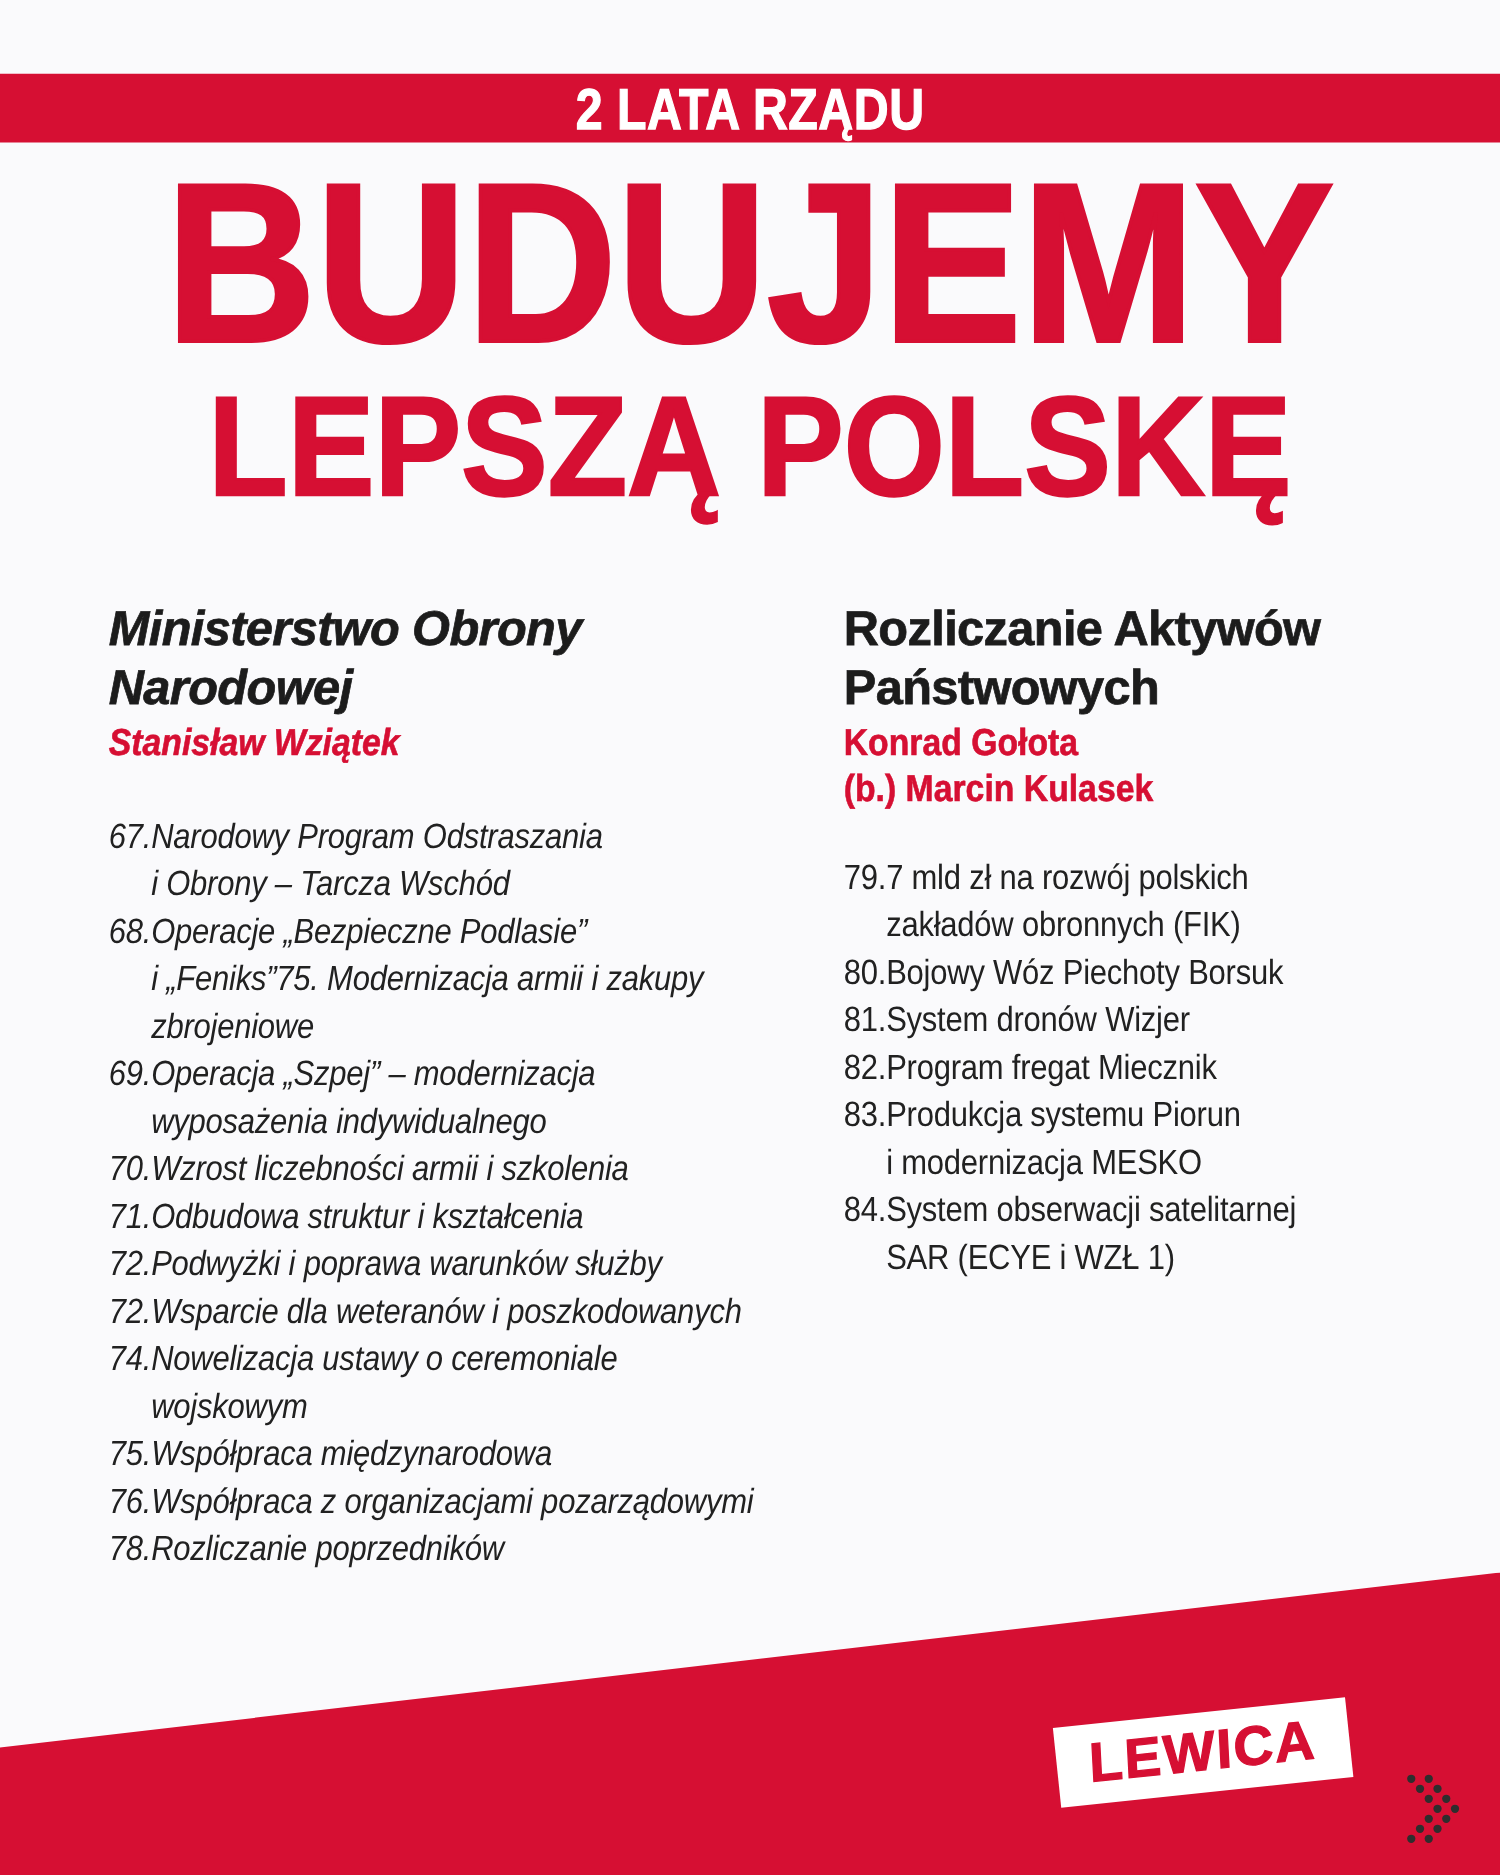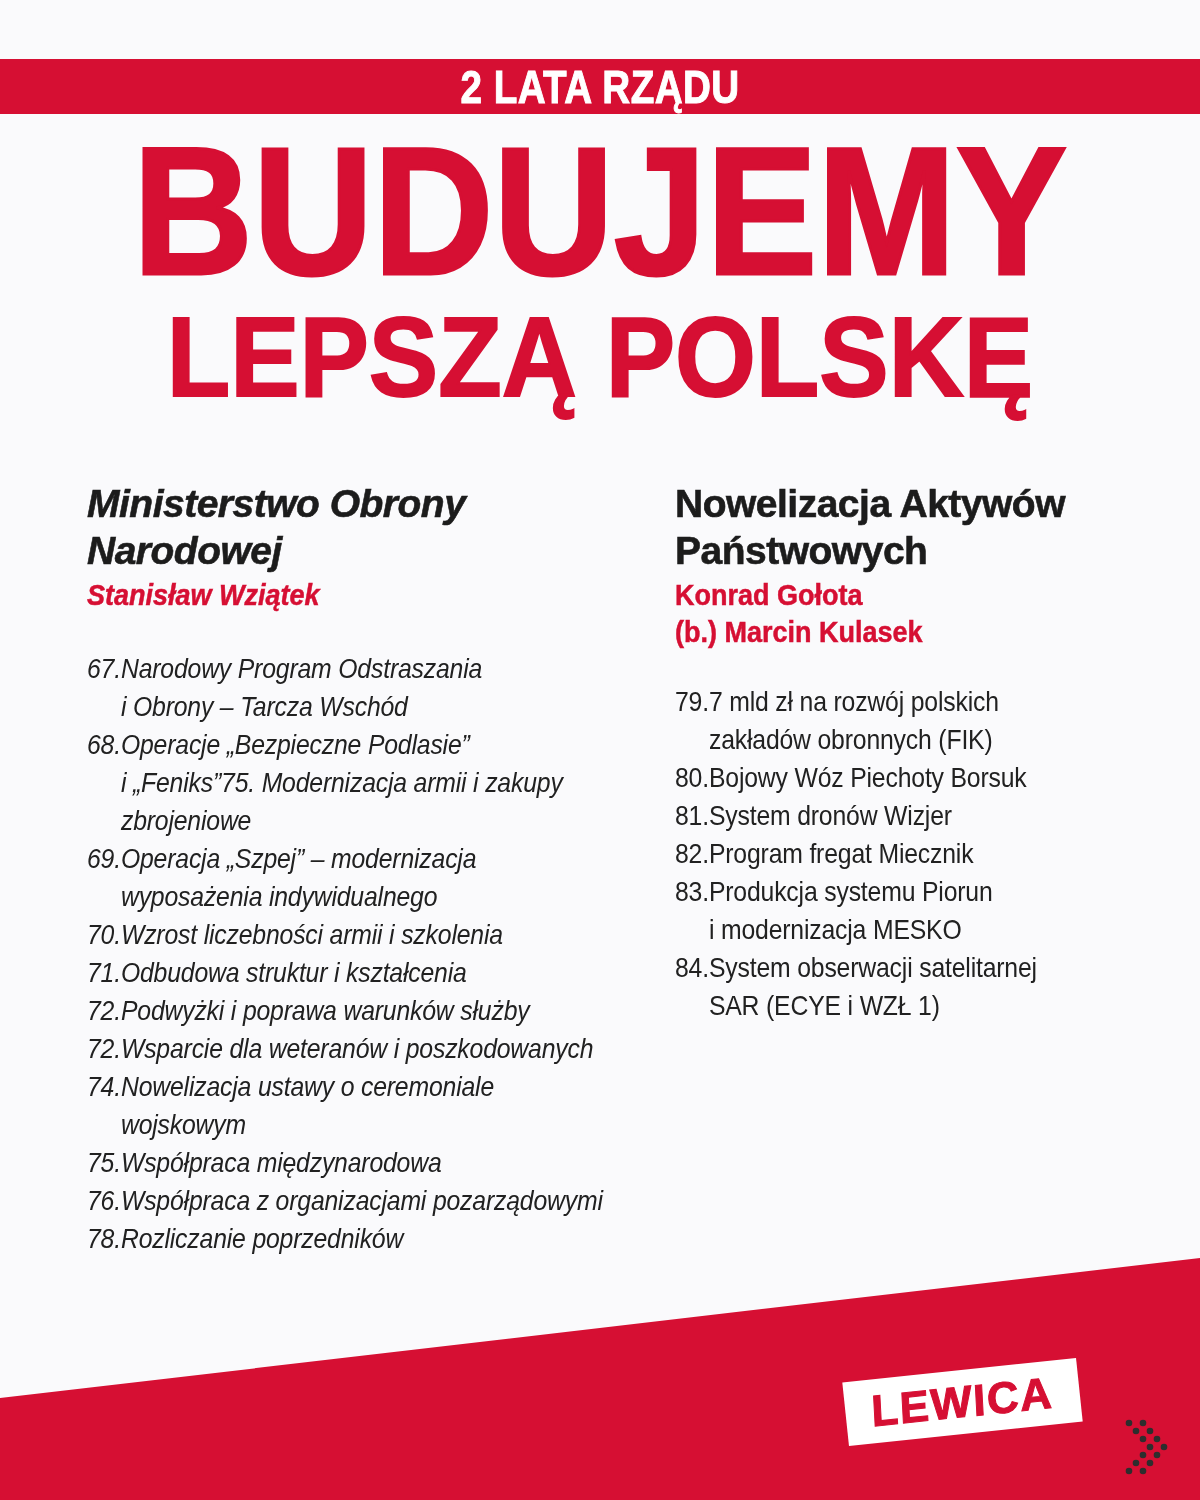--- a/index.html
+++ b/index.html
@@ -209,21 +209,21 @@
         </div>
 
         <div class="item">
           <span class="num">78.</span>
           <span class="txt">Rozliczanie poprzedników</span>
         </div>
       </div>
   </div>
 
   <div class="col col-right">
-    <h2 class="ministry">Nowelizacja Aktywów
+    <h2 class="ministry">Rozliczanie Aktywów
 Państwowych</h2>
     <div class="ministers">Konrad Gołota
 (b.) Marcin Kulasek</div>
     <div class="list">
 
         <div class="item">
           <span class="num">79.</span>
           <span class="txt">7 mld zł na rozwój polskich
 zakładów obronnych (FIK)</span>
         </div>

